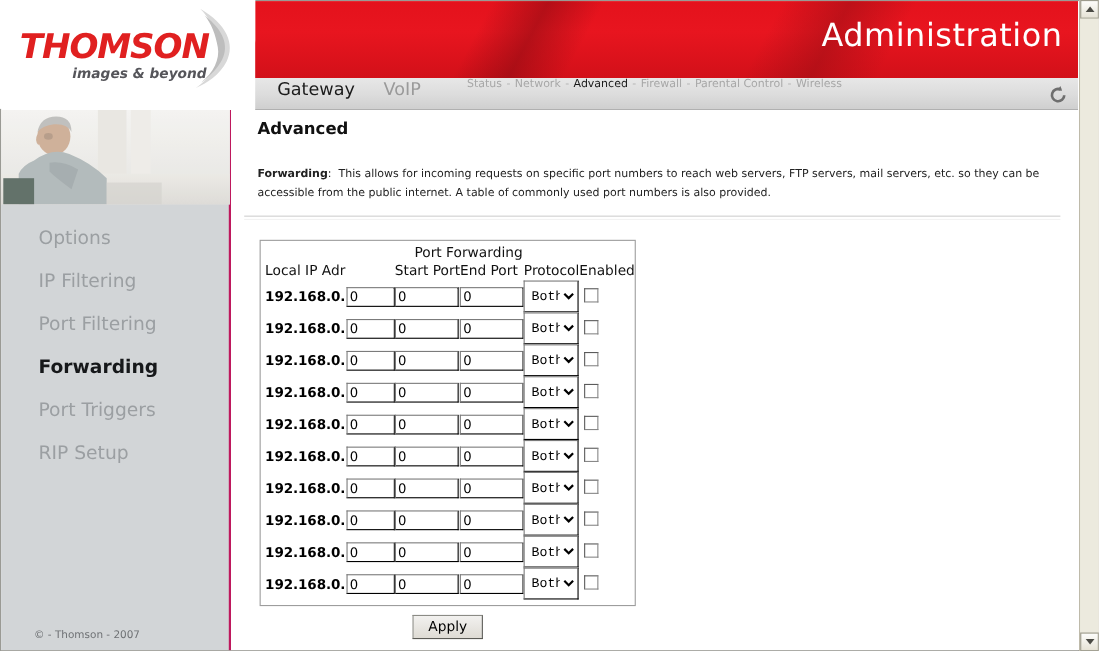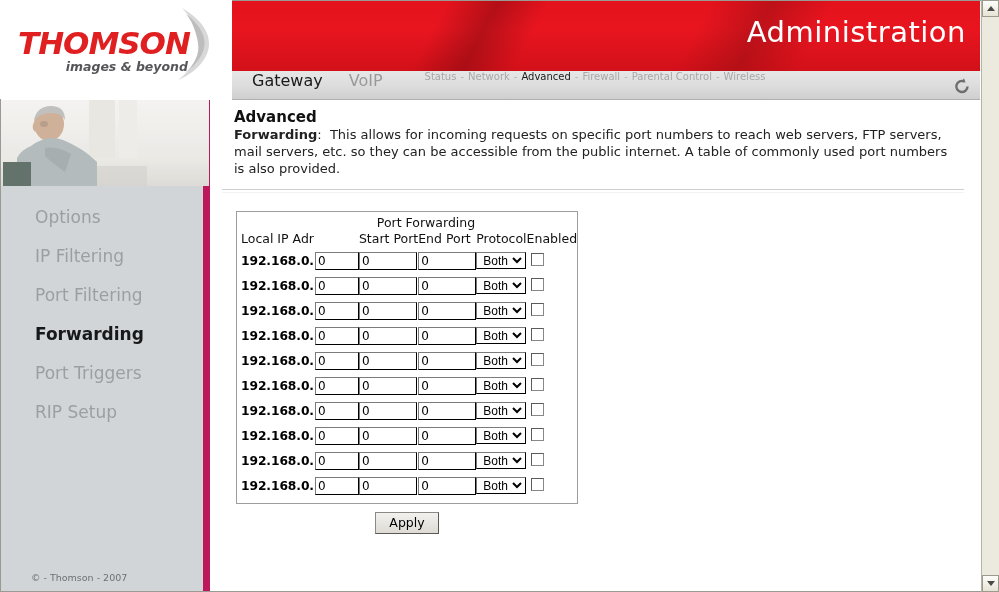--- a/index.html
+++ b/index.html
@@ -178,21 +178,21 @@
     width: 20px; height: 20px;
     cursor: pointer;
   }
 
   
   .sidebar {
     position: absolute;
     left: 1px; top: 100px;
     width: 209px; height: 491px;
     background: #d2d5d7;
-    border-right: 7px solid #be185d;
+    border-right: 2px solid #be185d;
     box-sizing: border-box;
     z-index: 4;
   }
   .sidebar-photo {
     position: absolute;
     left: 0; top: 0;
     width: 208px; height: 86px;
     overflow: hidden;
     background: linear-gradient(to bottom, #efeeec 0%, #e7e6e3 60%, #dcdcda 100%);
   }
@@ -236,23 +236,23 @@
     box-sizing: border-box;
   }
   .page-title {
     font-family: "DejaVu Sans", sans-serif;
     font-size: 15px;
     font-weight: bold;
     color: #111;
     margin: 8px 0 0 24px;
   }
   .desc {
-    margin: 0 26px 0 24px;
-    font-family: "DejaVu Sans", sans-serif;
-    font-size: 13px;
+    margin: 24px 26px 0 24px;
+    font-family: "DejaVu Sans", sans-serif;
+    font-size: 10px;
     line-height: 17px;
     color: #222;
     max-width: 742px;
   }
   .desc b { font-weight: bold; }
   .hr {
     margin: 12px 16px 0 12px;
     height: 2px;
     border-top: 1px solid #cfcfcf;
     border-bottom: 1px solid #f2f2f2;
@@ -319,25 +319,25 @@
     border: 1px solid #000;
     border-top-color: #7b7b7b;
     border-left-color: #7b7b7b;
     background: #ffffff;
     padding: 0 1px 0 2px;
     outline: none;
   }
   input.ip-oct { width: 44px; margin-left: 1px; }
   input.port { width: 58px; }
   select.proto {
-    font-family: Liberation Sans, sans-serif;
+    font-family: Liberation Mono, monospace;
     font-size: 12px;
     color: #000;
     width: 50px;
-    height: 17px;
+    height: 29px;
     box-sizing: border-box;
     border: 1px solid #000;
     border-top-color: #7b7b7b;
     border-left-color: #7b7b7b;
     background: #ffffff;
     padding-left: 2px;
   }
   .cb {
     width: 13px; height: 13px;
     box-sizing: border-box;

